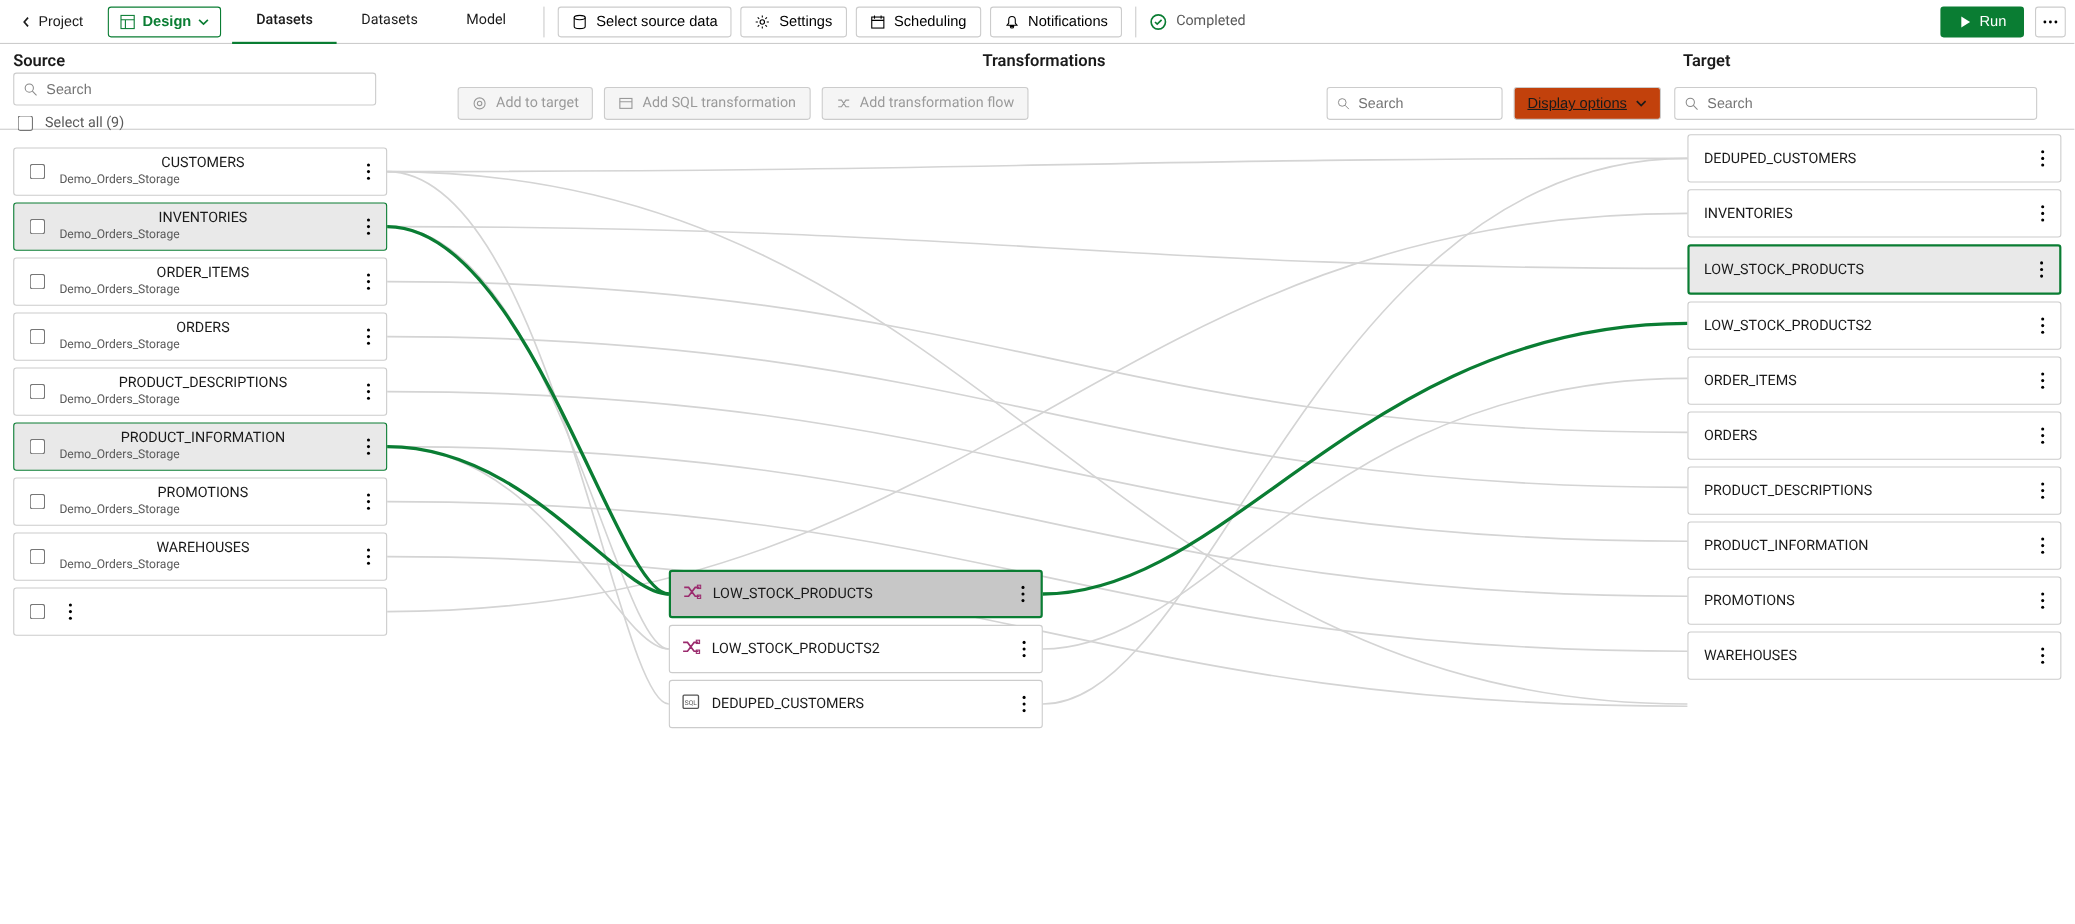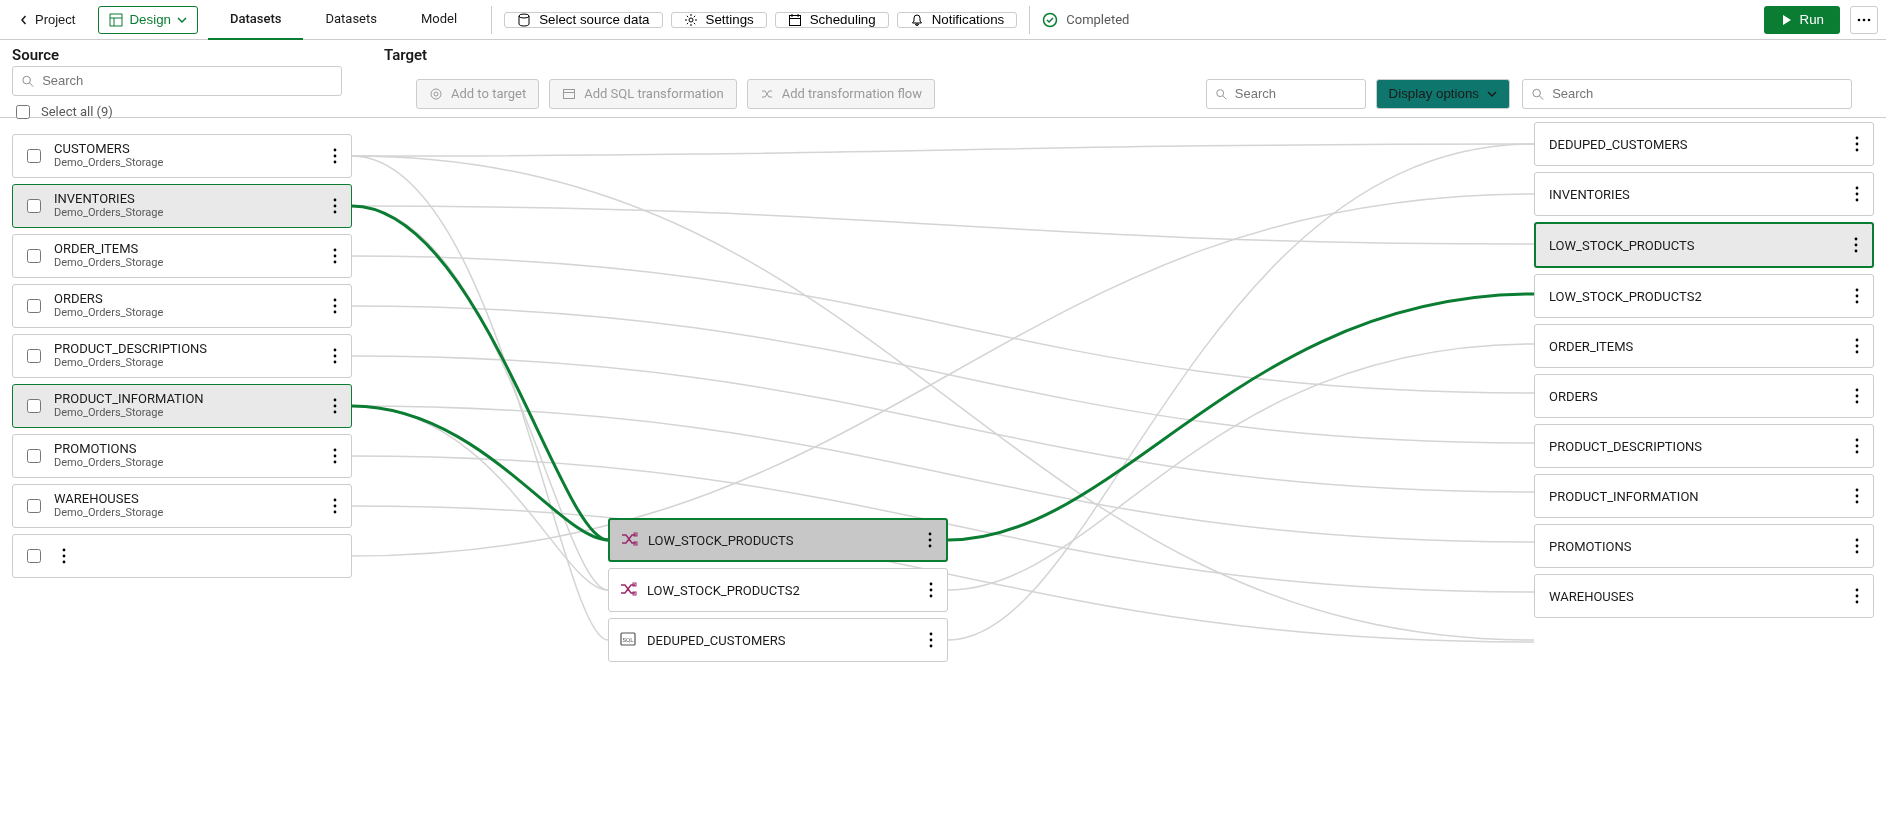--- a/index.html
+++ b/index.html
@@ -32,31 +32,31 @@
     display:flex;align-items:center;height:40px;border-bottom:1px solid var(--border);
     padding:0 8px;gap:4px;
   }
   .tb-btn{
     display:inline-flex;align-items:center;gap:6px;height:28px;padding:0 10px;
     border:1px solid transparent;border-radius:3px;background:transparent;cursor:pointer;
     color:var(--text);white-space:nowrap;
   }
   .tb-btn svg{flex:0 0 auto;}
   .tb-btn.project{font-size:13px;}
-  .tb-btn.design{border:1px solid var(--green);color:var(--green);font-weight:400;}
+  .tb-btn.design{border:1px solid var(--green);color:var(--green);font-weight:700;}
   .tabgroup{display:flex;align-items:center;margin-left:6px;}
   .tab{
     padding:0 22px;height:40px;display:inline-flex;align-items:center;cursor:pointer;
     border-bottom:2px solid transparent;color:var(--text);
   }
   .tab.active{border-bottom-color:var(--green);font-weight:500;}
   .tb-divider{width:1px;height:28px;background:var(--border);margin:0 8px;}
   .tb-cmdgroup{display:flex;align-items:center;gap:8px;}
   .tb-cmd{
-    display:inline-flex;align-items:center;gap:8px;height:16px;padding:0 12px;
+    display:inline-flex;align-items:center;gap:8px;height:28px;padding:0 12px;
     border:1px solid var(--border);border-radius:3px;background:var(--bg);cursor:pointer;
   }
   .status{display:inline-flex;align-items:center;gap:8px;color:var(--text-muted);}
   .spacer{flex:1 1 auto;}
   .run-btn{
     display:inline-flex;align-items:center;gap:8px;height:28px;padding:0 16px;
     background:var(--green);color:#fff;border:none;border-radius:3px;cursor:pointer;font-weight:500;
   }
   .more-btn{
     width:28px;height:28px;display:inline-flex;align-items:center;justify-content:center;
@@ -107,21 +107,21 @@
   .tgt-list{
     position:absolute;right:12px;top:4px;width:340px;display:flex;flex-direction:column;gap:6px;
   }
   .srow{
     display:flex;align-items:center;border:1px solid var(--border);border-radius:3px;background:var(--bg);
     height:44px;padding:0 6px 0 10px;gap:10px;
   }
   .srow.sel{background:var(--bg-sel);border-color:var(--green);}
   .srow .chk{width:14px;height:14px;}
   .srow .labels{display:flex;flex-direction:column;line-height:1.15;flex:1;}
-  .srow .labels .name{font-size:13px;color:var(--text);}
+  .srow .labels .name{font-size:13px;color:var(--text);text-align:center;}
   .srow .labels .sub{font-size:11px;color:var(--text-muted);}
   .srow .kebab, .trow .kebab, .xrow .kebab{
     width:20px;height:28px;display:inline-flex;align-items:center;justify-content:center;cursor:pointer;
   }
   .trow{
     display:flex;align-items:center;border:1px solid var(--border);border-radius:3px;background:var(--bg);
     height:44px;padding:0 6px 0 14px;gap:10px;
   }
   .trow.sel{background:var(--bg-sel);border-color:var(--green);border-width:2px;height:46px;padding-left:13px;}
   .trow .name{flex:1;font-size:13px;}
@@ -223,20 +223,21 @@
     <svg width="14" height="4" viewBox="0 0 14 4">
         <circle cx="2" cy="2" r="1.3"></circle>
         <circle cx="7" cy="2" r="1.3"></circle>
         <circle cx="12" cy="2" r="1.3"></circle>
       </svg>
   </button>
 </div>
 
 <div class="colheaders">
   <div class="hdr-src">Source</div>
+  <div class="hdr-mid">Transformations</div>
   <div class="hdr-tgt">Target</div>
 </div>
 
 <div class="toolrow">
   <div class="left-col-top">
     <div class="searchbox small">
       <svg width="14" height="14" viewBox="0 0 14 14">
           <circle cx="6" cy="6" r="4" fill="none" stroke="#888"></circle>
           <path d="M9 9l4 4" stroke="#888"></path>
         </svg>
@@ -270,21 +271,21 @@
       <span>Add transformation flow</span>
     </div>
     <div style="flex:1"></div>
     <div class="searchbox mid">
       <svg width="14" height="14" viewBox="0 0 14 14">
           <circle cx="6" cy="6" r="4" fill="none" stroke="#888"></circle>
           <path d="M9 9l4 4" stroke="#888"></path>
         </svg>
       <input placeholder="Search" style="">
     </div>
-    <button class="pill enabled" style="background:#0f766e;">
+    <button class="pill enabled" style="background:#c2410c;text-decoration:underline;">
       <span>Display options</span>
       <svg width="10" height="10" viewBox="0 0 10 10">
           <path d="M1 3l4 4 4-4" fill="none" stroke="currentColor" stroke-width="1.5"></path>
         </svg>
     </button>
   </div>
 
   <div class="right-col-top">
     <div class="searchbox tgt">
       <svg width="14" height="14" viewBox="0 0 14 14">

